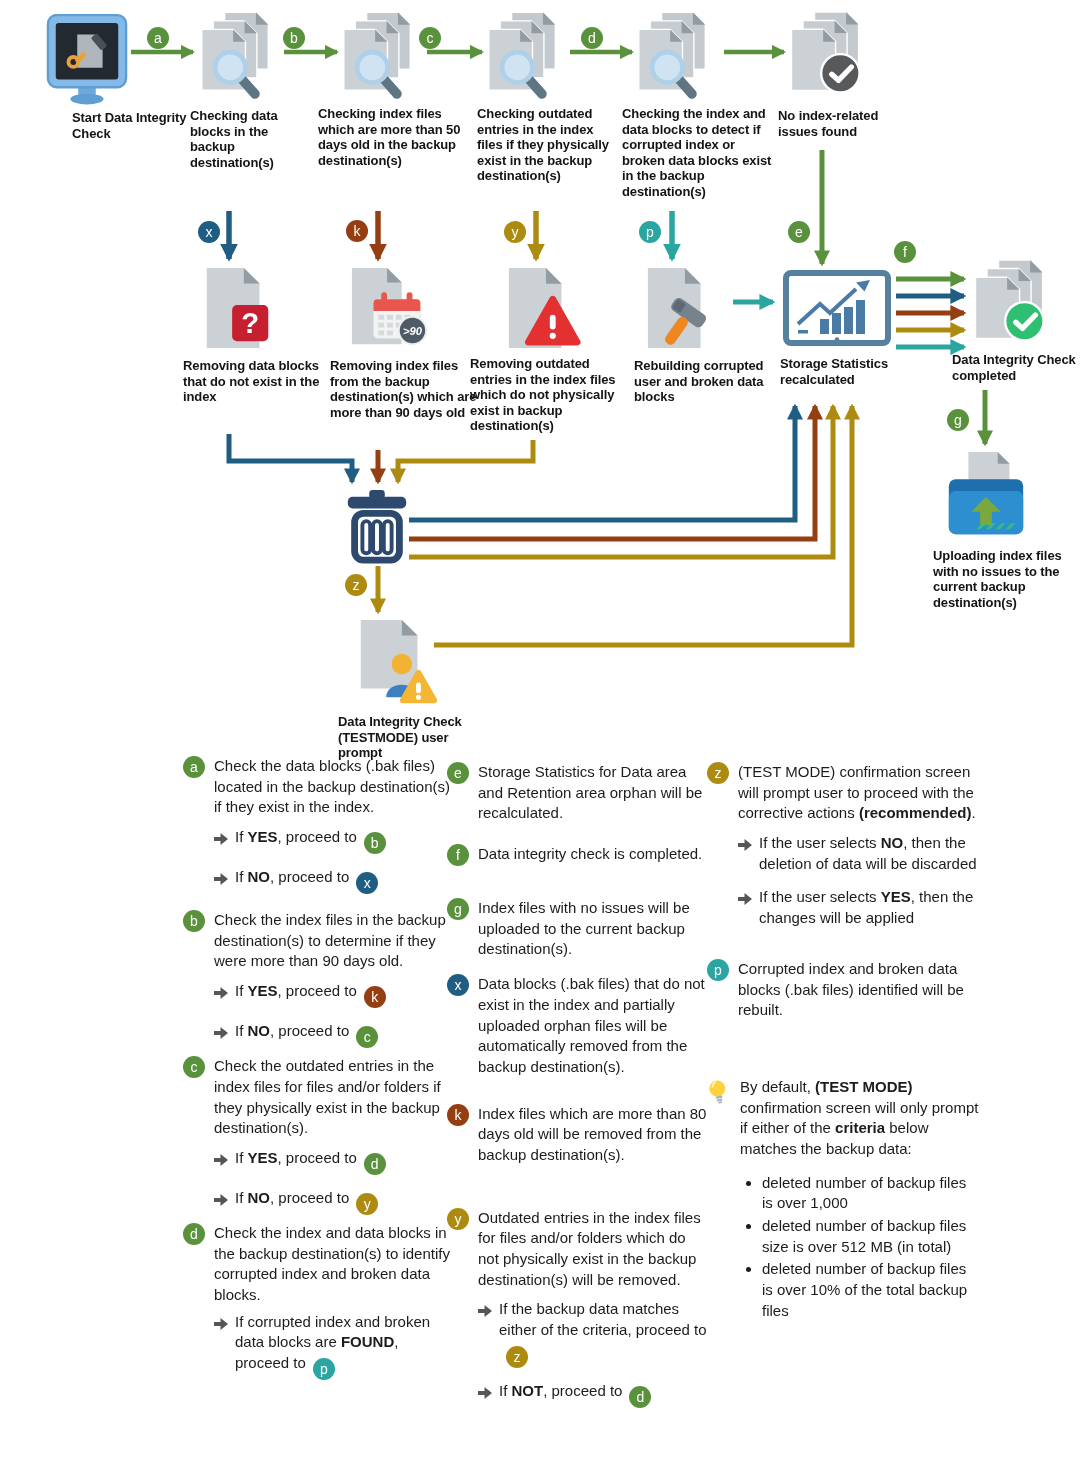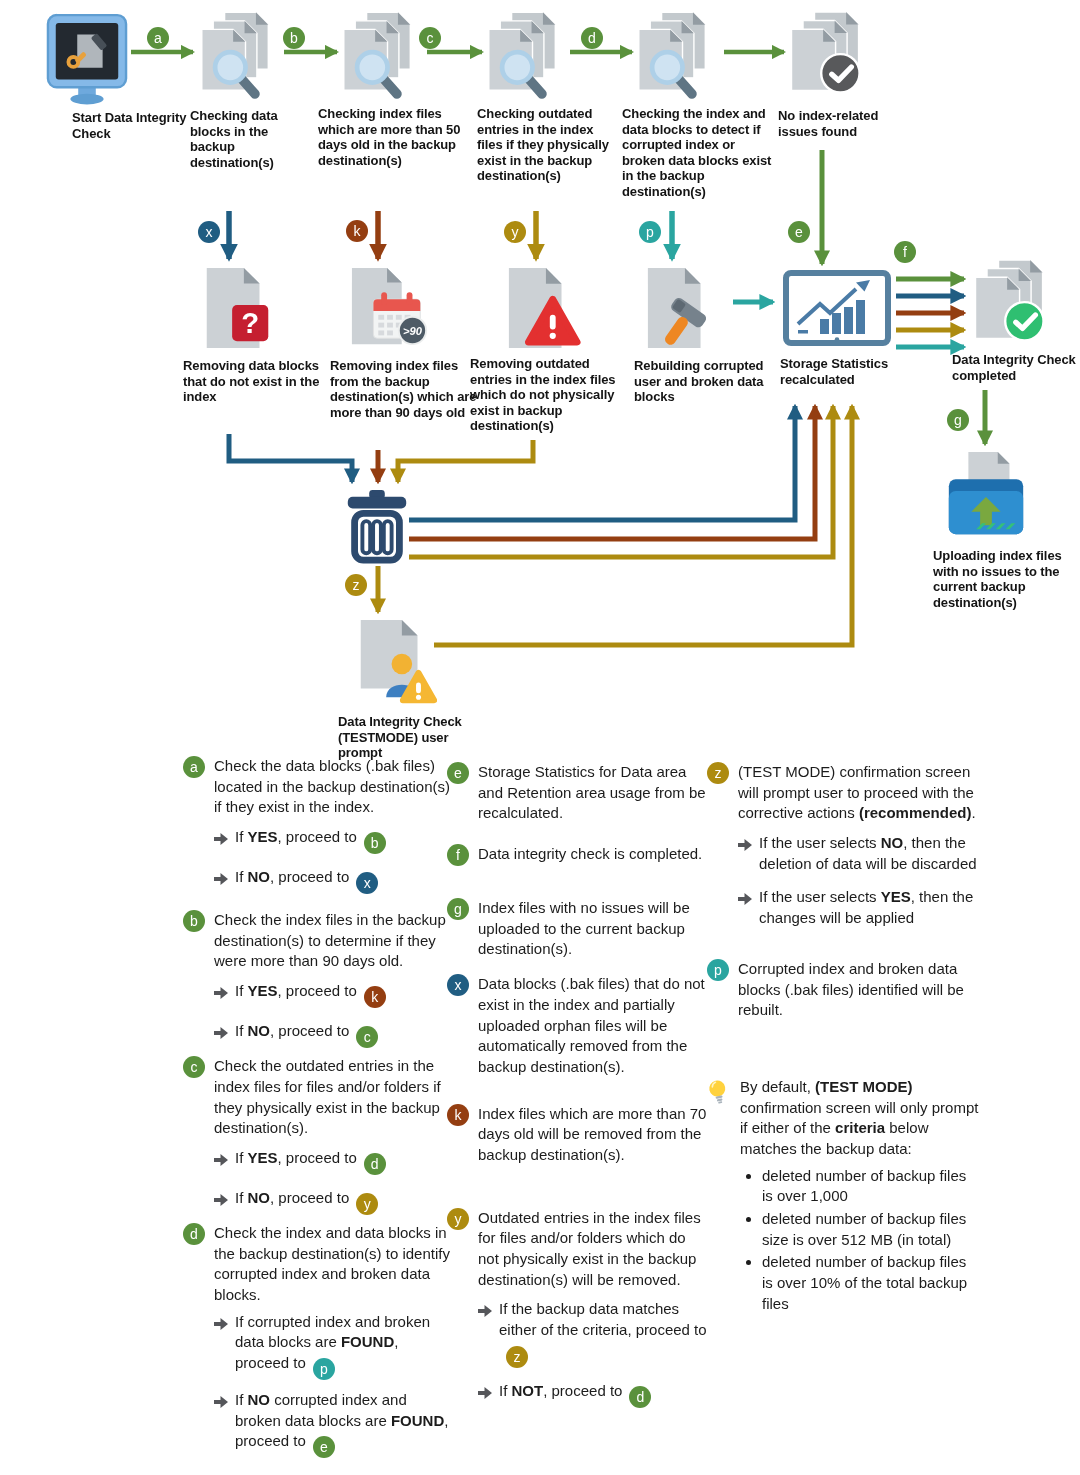--- a/index.html
+++ b/index.html
@@ -20,21 +20,21 @@
   .lbadge{flex:0 0 auto;width:22px;height:22px;border-radius:50%;color:#fff;font-size:14px;line-height:22px;
           text-align:center;display:inline-block}
   .lbadge.target{vertical-align:-6px;margin-left:7px}
   .lbadge-bulb{flex:0 0 auto;width:24px;padding-top:2px}
   .lbody{font-size:15px;line-height:1.38;color:#1c1c1c;flex:1}
   .ltext b,.lsubtext b{font-weight:bold}
   .lsub{display:flex;gap:7px;margin-top:9px;align-items:flex-start}
   .lsub + .lsub{margin-top:13px}
   .sarrwrap{flex:0 0 auto;padding-top:3px}
   .lsubtext{flex:1}
-  .lbullets{margin-top:6px;padding-left:22px;list-style:disc}
+  .lbullets{margin-top:13px;padding-left:22px;list-style:disc}
   .lbullets li{margin-top:2px}
   .e-a{margin-bottom:16px}.e-b{margin-bottom:8px}.e-c{margin-bottom:8px}
   .e-d{margin-bottom:0}.e-d .lsub{margin-top:6px}.e-d .lsub + .lsub{margin-top:10px}
   .e-e{margin-bottom:20px}.e-f{margin-bottom:32px}.e-g{margin-bottom:14px}
   .e-x{margin-bottom:26px}.e-k{margin-bottom:42px}.e-y{margin-bottom:0}
   .e-z{margin-bottom:30px}.e-p{margin-bottom:56px}.e-bulb{margin-bottom:0}
 </style>
 </head>
 <body>
 
@@ -369,34 +369,28 @@
       <div class="legend-entry e-d">
         <span class="lbadge" style="background: rgb(90, 145, 60);">d</span>
         <div class="lbody">
           <div class="ltext">Check the index and data blocks in the backup destination(s) to identify corrupted index and broken data blocks.</div>
           <div class="lsub">
             <span class="sarrwrap"><svg width="14" height="12" viewBox="0 0 14 12">
                 <path d="M0 4h6.5V0L14 6 6.5 12V8H0z" fill="#55565a"></path>
               </svg></span>
             <span class="lsubtext">If corrupted index and broken data blocks are <b>FOUND</b>, proceed to<span class="lbadge target" style="background: rgb(42, 165, 160);">p</span></span>
           </div>
-          <div class="lsub">
-            <span class="sarrwrap"><svg width="14" height="12" viewBox="0 0 14 12">
-                <path d="M0 4h6.5V0L14 6 6.5 12V8H0z" fill="#55565a"></path>
-              </svg></span>
-            <span class="lsubtext">If <b>NO</b> corrupted index and broken data blocks are <b>FOUND</b>, proceed to<span class="lbadge target" style="background: rgb(90, 145, 60);">e</span></span>
-          </div>
         </div>
       </div>
     </div>
   <div id="legend-col-2" class="lcol">
       <div class="legend-entry e-e">
         <span class="lbadge" style="background: rgb(90, 145, 60);">e</span>
         <div class="lbody">
-          <div class="ltext">Storage Statistics for Data area and Retention area usage from be recalculated.</div>
+          <div class="ltext">Storage Statistics for Data area and Retention area orphan will be recalculated.</div>
         </div>
       </div>
       <div class="legend-entry e-f">
         <span class="lbadge" style="background: rgb(90, 145, 60);">f</span>
         <div class="lbody">
           <div class="ltext">Data integrity check is completed.</div>
         </div>
       </div>
       <div class="legend-entry e-g">
         <span class="lbadge" style="background: rgb(90, 145, 60);">g</span>
@@ -406,21 +400,21 @@
       </div>
       <div class="legend-entry e-x">
         <span class="lbadge" style="background: rgb(32, 93, 130);">x</span>
         <div class="lbody">
           <div class="ltext">Data blocks (.bak files) that do not exist in the index and partially uploaded orphan files will be automatically removed from the backup destination(s).</div>
         </div>
       </div>
       <div class="legend-entry e-k">
         <span class="lbadge" style="background: rgb(148, 62, 17);">k</span>
         <div class="lbody">
-          <div class="ltext">Index files which are more than 70 days old will be removed from the backup destination(s).</div>
+          <div class="ltext">Index files which are more than 80 days old will be removed from the backup destination(s).</div>
         </div>
       </div>
       <div class="legend-entry e-y">
         <span class="lbadge" style="background: rgb(173, 139, 16);">y</span>
         <div class="lbody">
           <div class="ltext">Outdated entries in the index files for files and/or folders which do not physically exist in the backup destination(s) will be removed.</div>
           <div class="lsub">
             <span class="sarrwrap"><svg width="14" height="12" viewBox="0 0 14 12">
                 <path d="M0 4h6.5V0L14 6 6.5 12V8H0z" fill="#55565a"></path>
               </svg></span>

